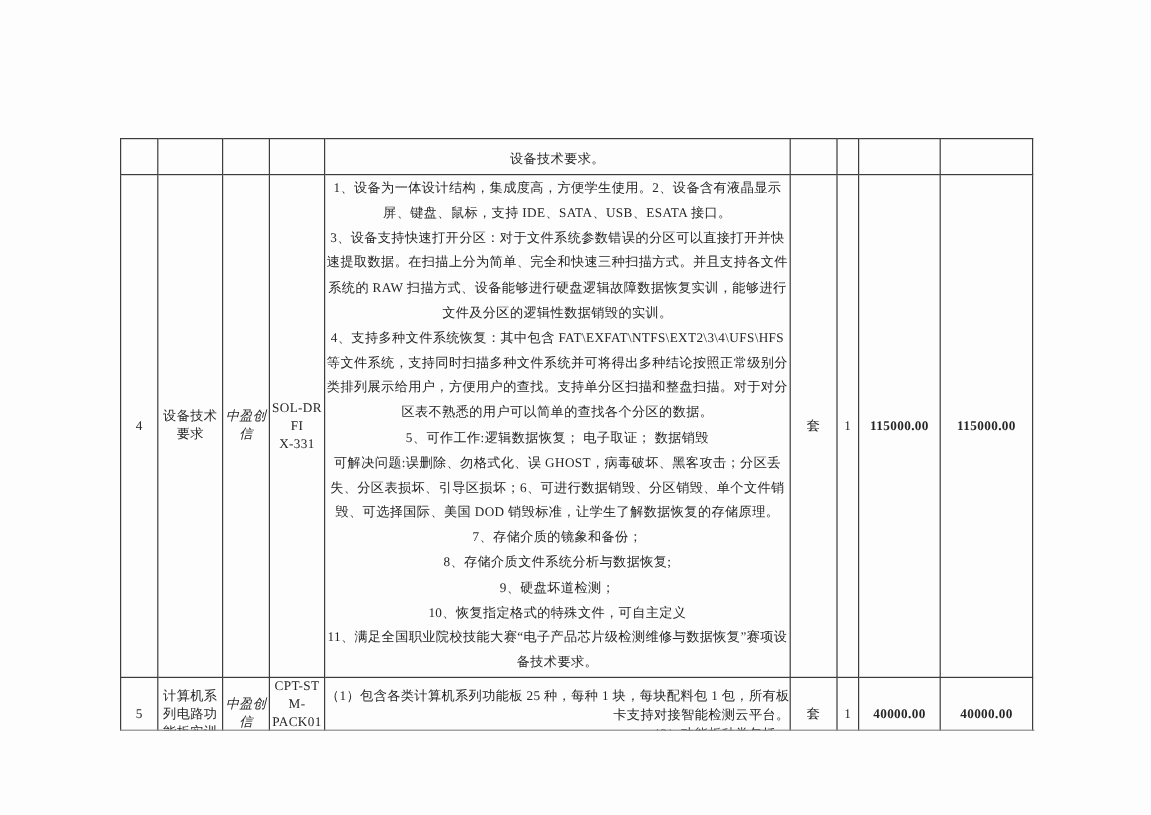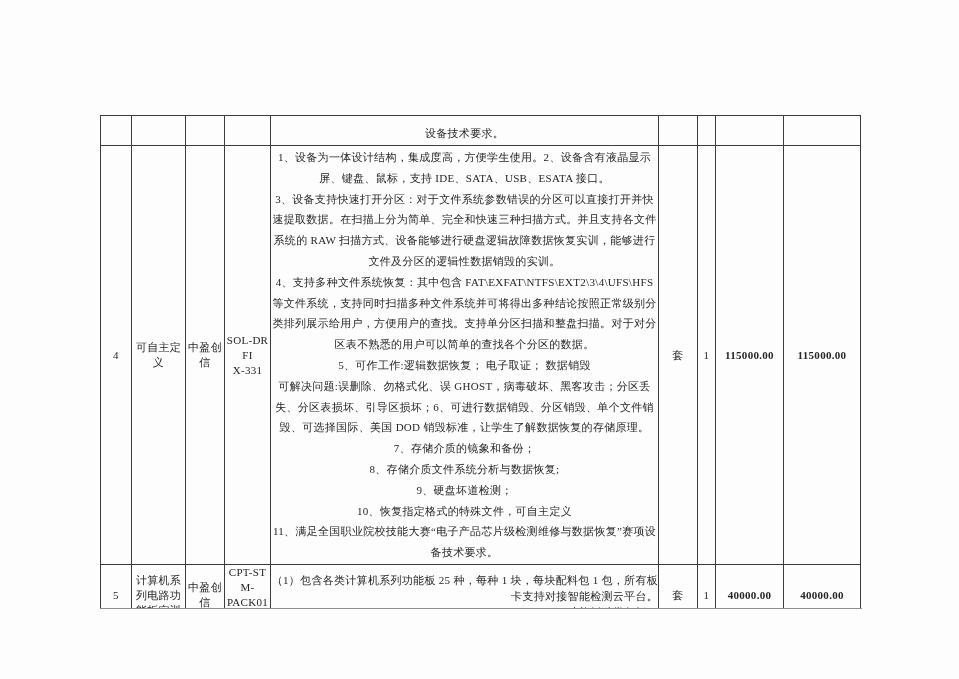--- a/index.html
+++ b/index.html
@@ -53,21 +53,21 @@
   td.model {
     text-align: left;
     white-space: pre-line;
     word-break: break-all;
     padding-left: 3px;
     padding-right: 2px;
     font-size: 10.5px;
     letter-spacing: 0.2px;
   }
   td.name-cell { padding: 0 4px; line-height: 15.5px; }
-  td.brand-cell { padding: 0 7px; line-height: 15.5px; }
+  td.brand-cell { padding: 0 7px; line-height: 15.5px; font-style: italic; }
   td.money {
     text-align: right;
     padding-right: 6px;
     letter-spacing: 0.4px;
     font-weight: bold;
   }
   .cut-line {
     position: absolute;
     left: 100px;
     top: 608px;
@@ -100,21 +100,21 @@
           <td class="brand-cell"></td>
           <td class="model"></td>
           <td class="desc">设备技术要求。</td>
           <td></td>
           <td></td>
           <td class="money"></td>
           <td class="money"></td>
         </tr>
         <tr class="item-row-4">
           <td>4</td>
-          <td class="name-cell">可自主定义</td>
+          <td class="name-cell">设备技术要求</td>
           <td class="brand-cell">中盈创信</td>
           <td class="model">SOL-DRFI
 X-331</td>
           <td class="desc">1、设备为一体设计结构，集成度高，方便学生使用。2、设备含有液晶显示屏、键盘、鼠标，支持 IDE、SATA、USB、ESATA 接口。
 3、设备支持快速打开分区：对于文件系统参数错误的分区可以直接打开并快速提取数据。在扫描上分为简单、完全和快速三种扫描方式。并且支持各文件系统的 RAW 扫描方式、设备能够进行硬盘逻辑故障数据恢复实训，能够进行文件及分区的逻辑性数据销毁的实训。
 4、支持多种文件系统恢复：其中包含 FAT\EXFAT\NTFS\EXT2\3\4\UFS\HFS 等文件系统，支持同时扫描多种文件系统并可将得出多种结论按照正常级别分类排列展示给用户，方便用户的查找。支持单分区扫描和整盘扫描。对于对分区表不熟悉的用户可以简单的查找各个分区的数据。
 5、可作工作:逻辑数据恢复； 电子取证； 数据销毁
 可解决问题:误删除、勿格式化、误 GHOST，病毒破坏、黑客攻击；分区丢失、分区表损坏、引导区损坏；6、可进行数据销毁、分区销毁、单个文件销毁、可选择国际、美国 DOD 销毁标准，让学生了解数据恢复的存储原理。
 7、存储介质的镜象和备份；
 8、存储介质文件系统分析与数据恢复;

